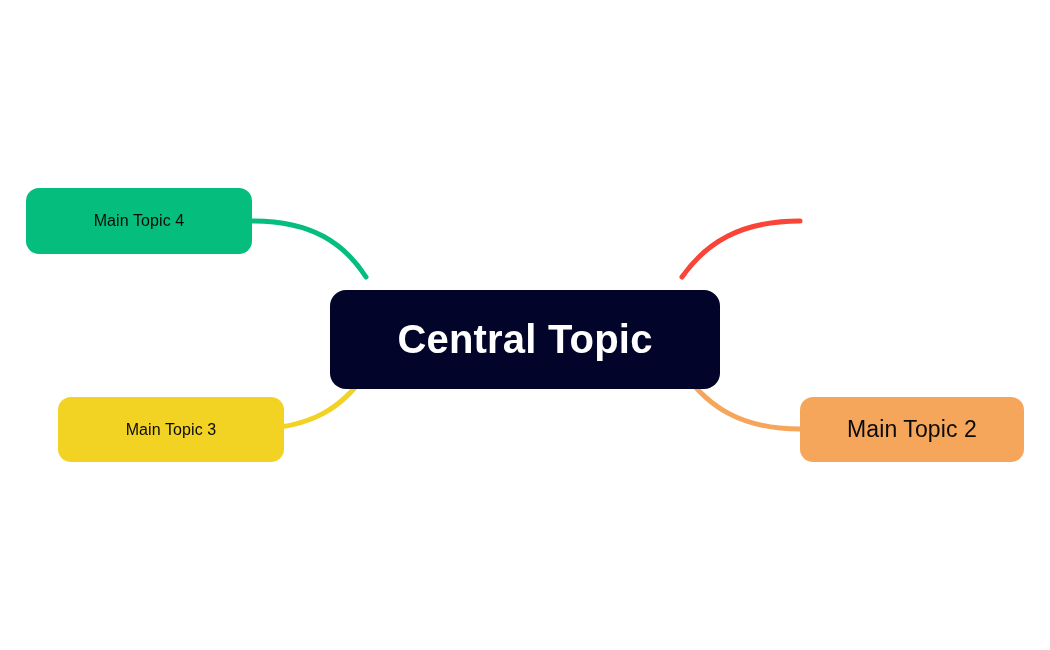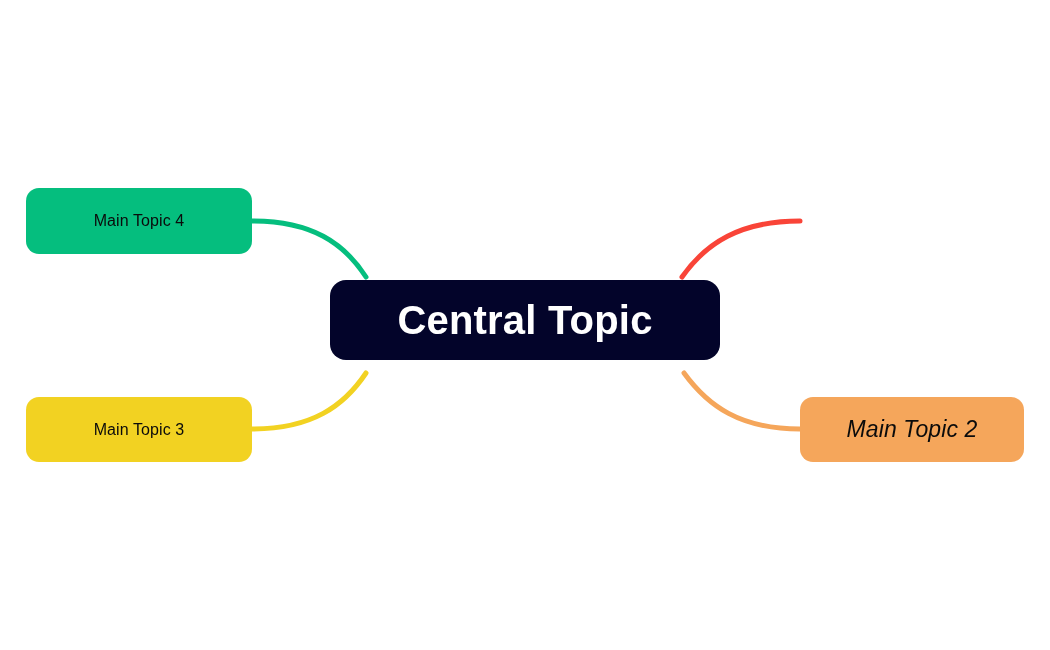--- a/index.html
+++ b/index.html
@@ -36,23 +36,23 @@
     z-index: 2;
   }
   .node-label {
     white-space: nowrap;
     letter-spacing: 0.1px;
   }
 
   
   #central-node {
     left: 330px;
-    top: 280px;
+    top: 290px;
     width: 390px;
-    height: 80px;
+    height: 99px;
     background: #03042a;
     border-radius: 16px;
   }
   #central-node .node-label {
     color: #ffffff;
     font-size: 40px;
     font-weight: 700;
     letter-spacing: 0.2px;
   }
 
@@ -107,26 +107,26 @@
     <path fill="none" stroke="#05be7e" stroke-width="5" stroke-linecap="round" d="M 252 221 C 312 221 344 243 366 277"></path>
     <path fill="none" stroke="#f2d222" stroke-width="5" stroke-linecap="round" d="M 252 429 C 312 429 344 406 366 373"></path>
     <path fill="none" stroke="#f94438" stroke-width="5" stroke-linecap="round" d="M 800 221 C 740 221 706 243 682 277"></path>
     <path fill="none" stroke="#f5a65b" stroke-width="5" stroke-linecap="round" d="M 800 429 C 740 429 708 406 684 373"></path>
   </svg>
 
   <div class="node" id="node-topic-4" style="background: rgb(5, 190, 126);">
     <span class="node-label" style="color: rgb(11, 11, 11);">Main Topic 4</span>
   </div>
 
-  <div class="node" id="node-topic-3" style="background: rgb(242, 210, 34);">
+  <div class="node" id="node-topic-3" style="background: rgb(242, 210, 34); margin-left: 32px;">
     <span class="node-label" style="color: rgb(11, 11, 11);">Main Topic 3</span>
   </div>
 
   <div class="node" id="central-node" style="background: rgb(3, 4, 42);">
     <span class="node-label" style="color: rgb(255, 255, 255);">Central Topic</span>
   </div>
 
 
-  <div class="node branch-node" id="node-topic-2" style="background: rgb(245, 166, 91); font-style: italic;">
+  <div class="node branch-node" id="node-topic-2" style="background: rgb(245, 166, 91);">
     <span class="node-label" style="color: rgb(11, 11, 11);">Main Topic 2</span>
   </div>
 
 </div>
 
 </body></html>

